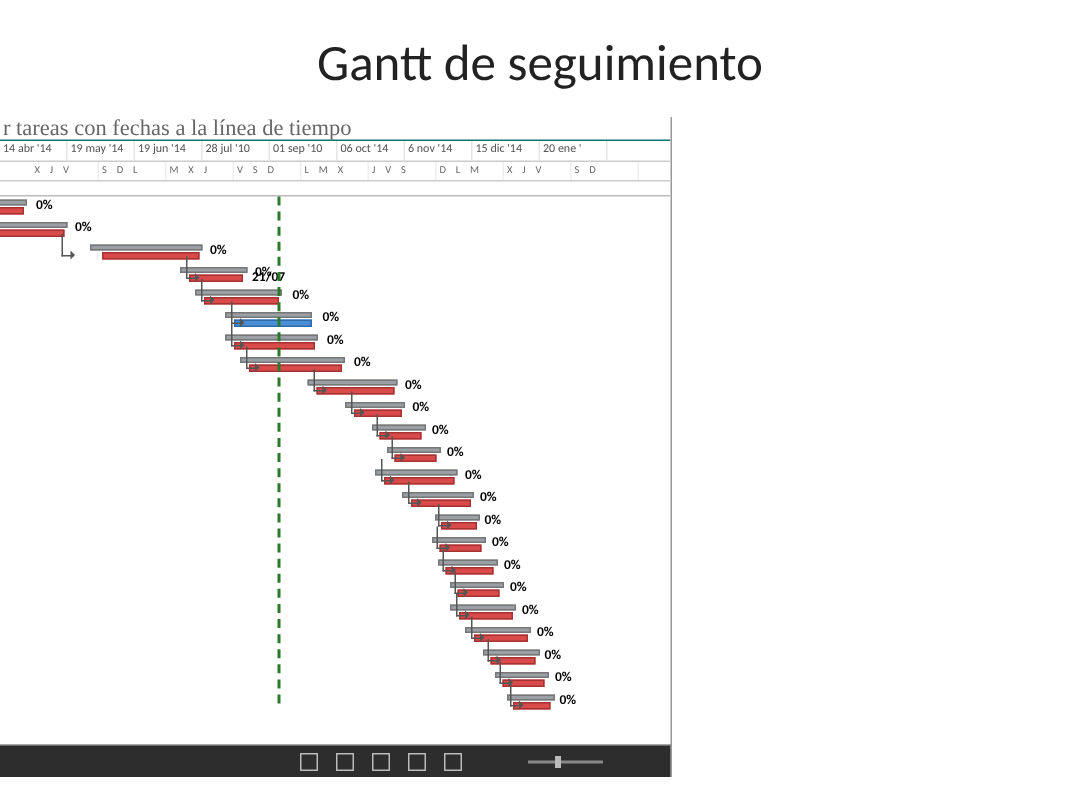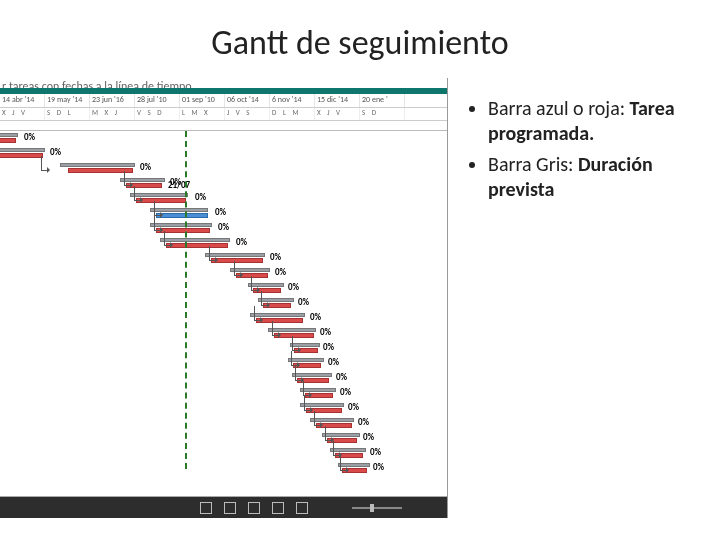--- a/index.html
+++ b/index.html
@@ -32,27 +32,28 @@
     top: 78px;
     left: 0;
     width: 448px;
     height: 440px;
     background: #fff;
     border-right: 1px solid #999;
     overflow: hidden;
   }
   .ribbon {
     height: 16px;
-    font-size: 12px;
+    font-size: 15px;
     color: #666;
     padding-left: 2px;
     white-space: nowrap;
     overflow: hidden;
-    border-bottom: 6px solid #0f766e;
+    border-bottom: 1px solid #0f766e;
     line-height: 16px;
+    font-family: Liberation Serif, serif;
   }
   .date-header {
     height: 14px;
     display: flex;
     font-size: 8px;
     color: #555;
     border-bottom: 1px solid #ccc;
   }
   .date-header .col {
     width: 45px;
@@ -60,20 +61,21 @@
     padding-left: 2px;
     white-space: nowrap;
   }
   .day-header {
     height: 13px;
     display: flex;
     font-size: 7px;
     color: #666;
     border-bottom: 1px solid #ccc;
     letter-spacing: 2.5px;
+    justify-content: center;
   }
   .day-header .grp {
     width: 45px;
     border-right: 1px solid #eee;
     padding-left: 2px;
     white-space: nowrap;
     overflow: hidden;
   }
   .division {
     height: 10px;
@@ -217,21 +219,21 @@
 <div class="slide">
   <div class="title">Gantt de seguimiento</div>
 
   <div class="date-corner">vie 09/01/15</div>
 
   <div class="gantt-area">
     <div class="ribbon">r tareas con fechas a la línea de tiempo</div>
     <div class="date-header" id="date-header">
         <div class="col">14 abr '14</div>
         <div class="col">19 may '14</div>
-        <div class="col">23 jun '16</div>
+        <div class="col">19 jun '14</div>
         <div class="col">28 jul '10</div>
         <div class="col">01 sep '10</div>
         <div class="col">06 oct '14</div>
         <div class="col">6 nov '14</div>
         <div class="col">15 dic '14</div>
         <div class="col">20 ene '</div>
       </div>
     <div class="day-header" id="day-header">
         <div class="grp">X J V</div>
         <div class="grp">S D L</div>
@@ -388,23 +390,13 @@
       <span class="icon"></span>
       <span class="icon"></span>
       <span class="icon"></span>
       <span class="icon"></span>
       <span class="icon"></span>
       <span style="width:20px"></span>
       <span class="zoom"></span>
     </div>
   </div>
 
-  <div class="bullets">
-    <ul>
-      <li>
-        <span>Barra azul o roja: </span><b>Tarea programada.</b>
-      </li>
-      <li>
-        <span>Barra Gris: </span><b>Duración prevista</b>
-      </li>
-    </ul>
-  </div>
 </div>
 
 </body></html>

